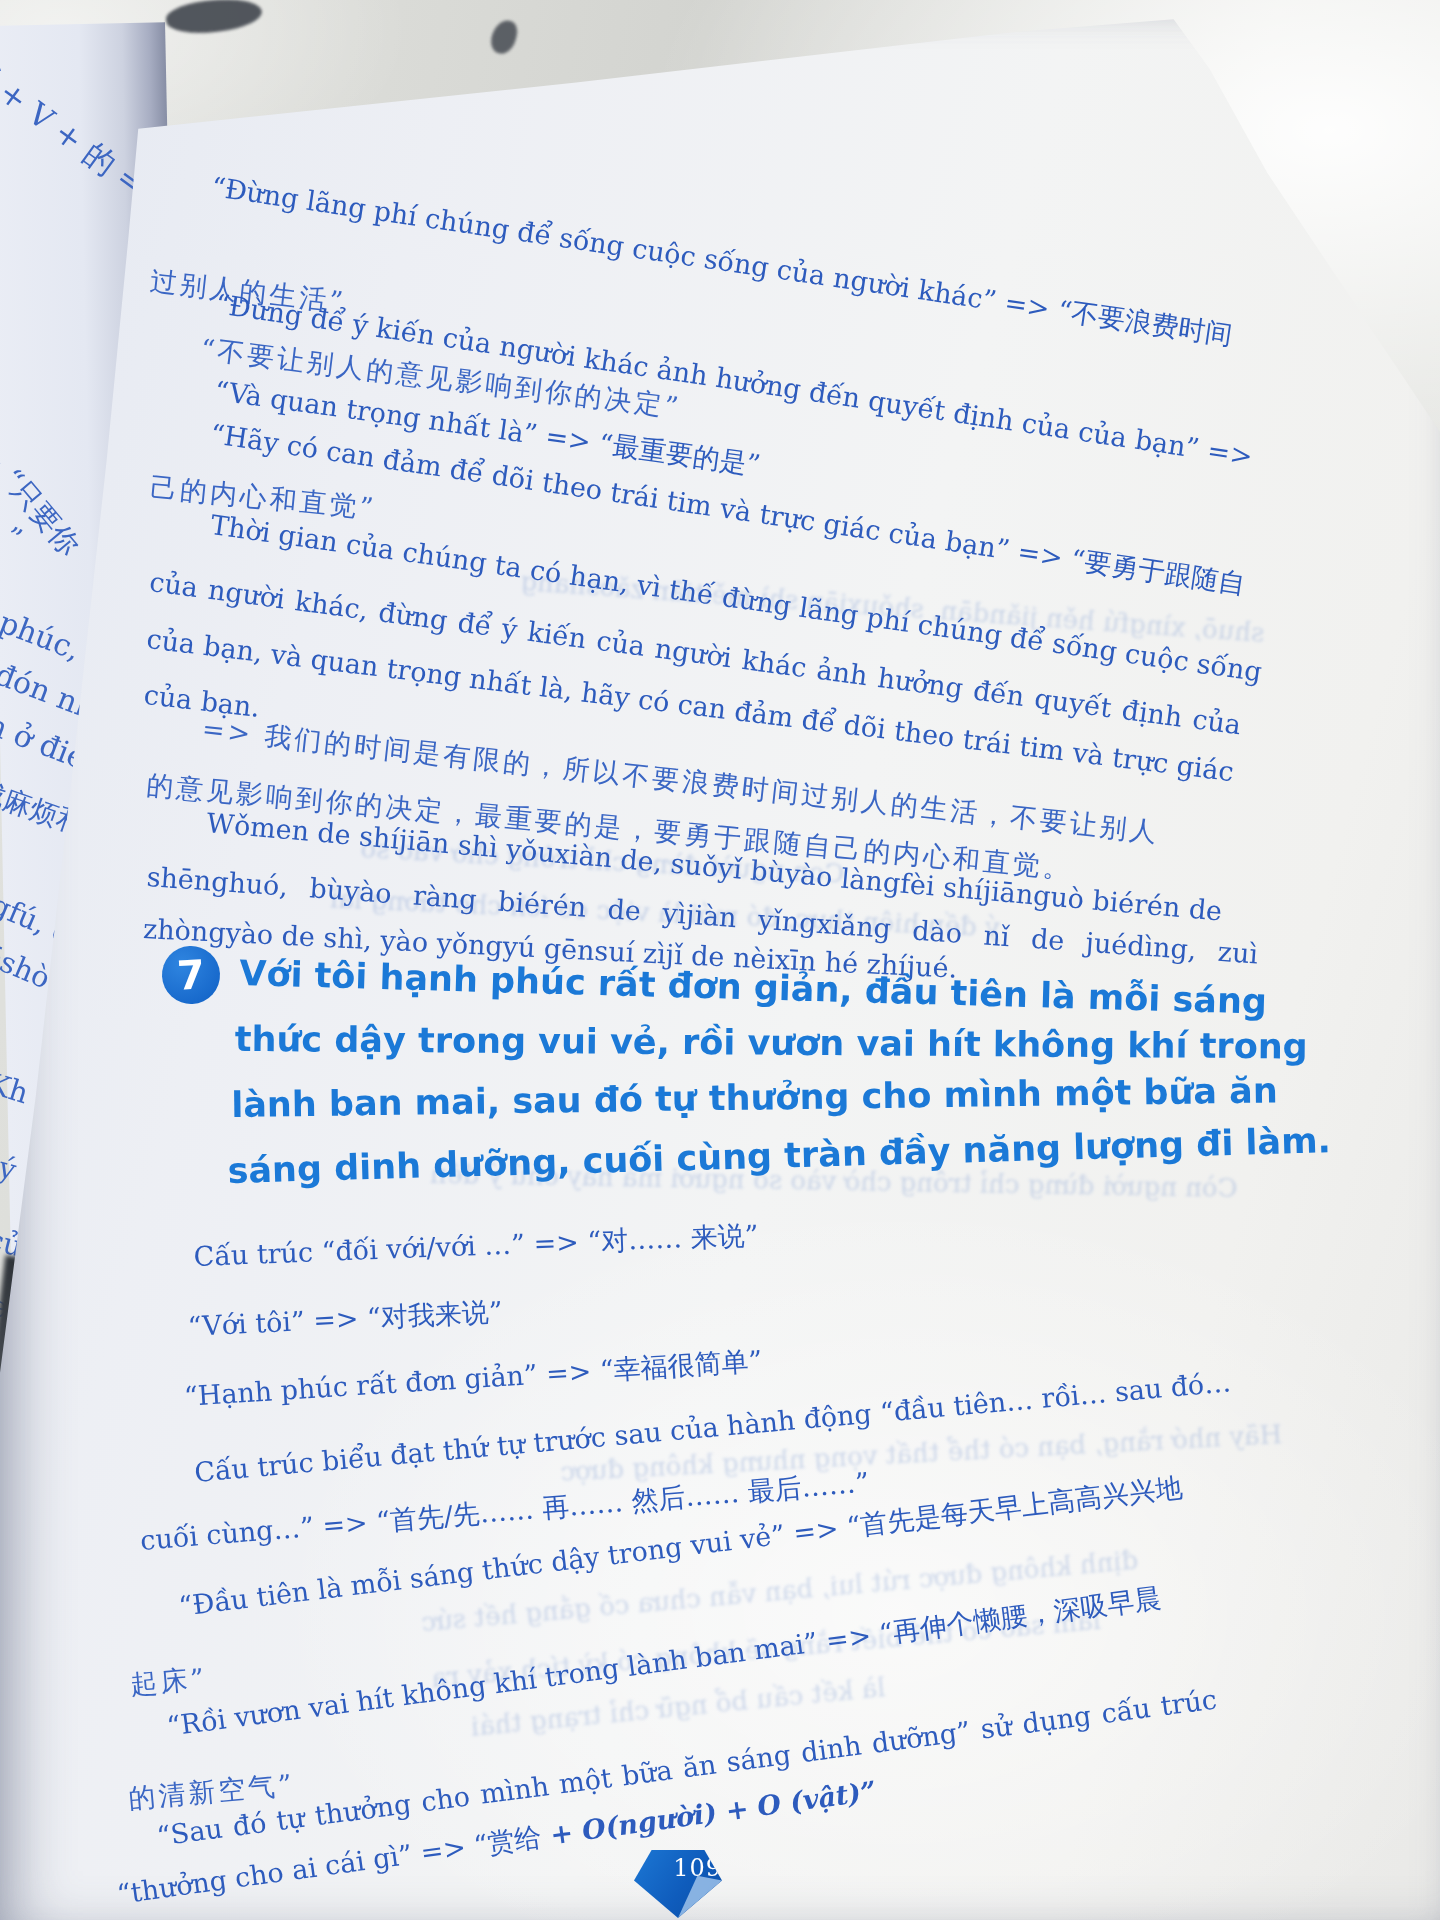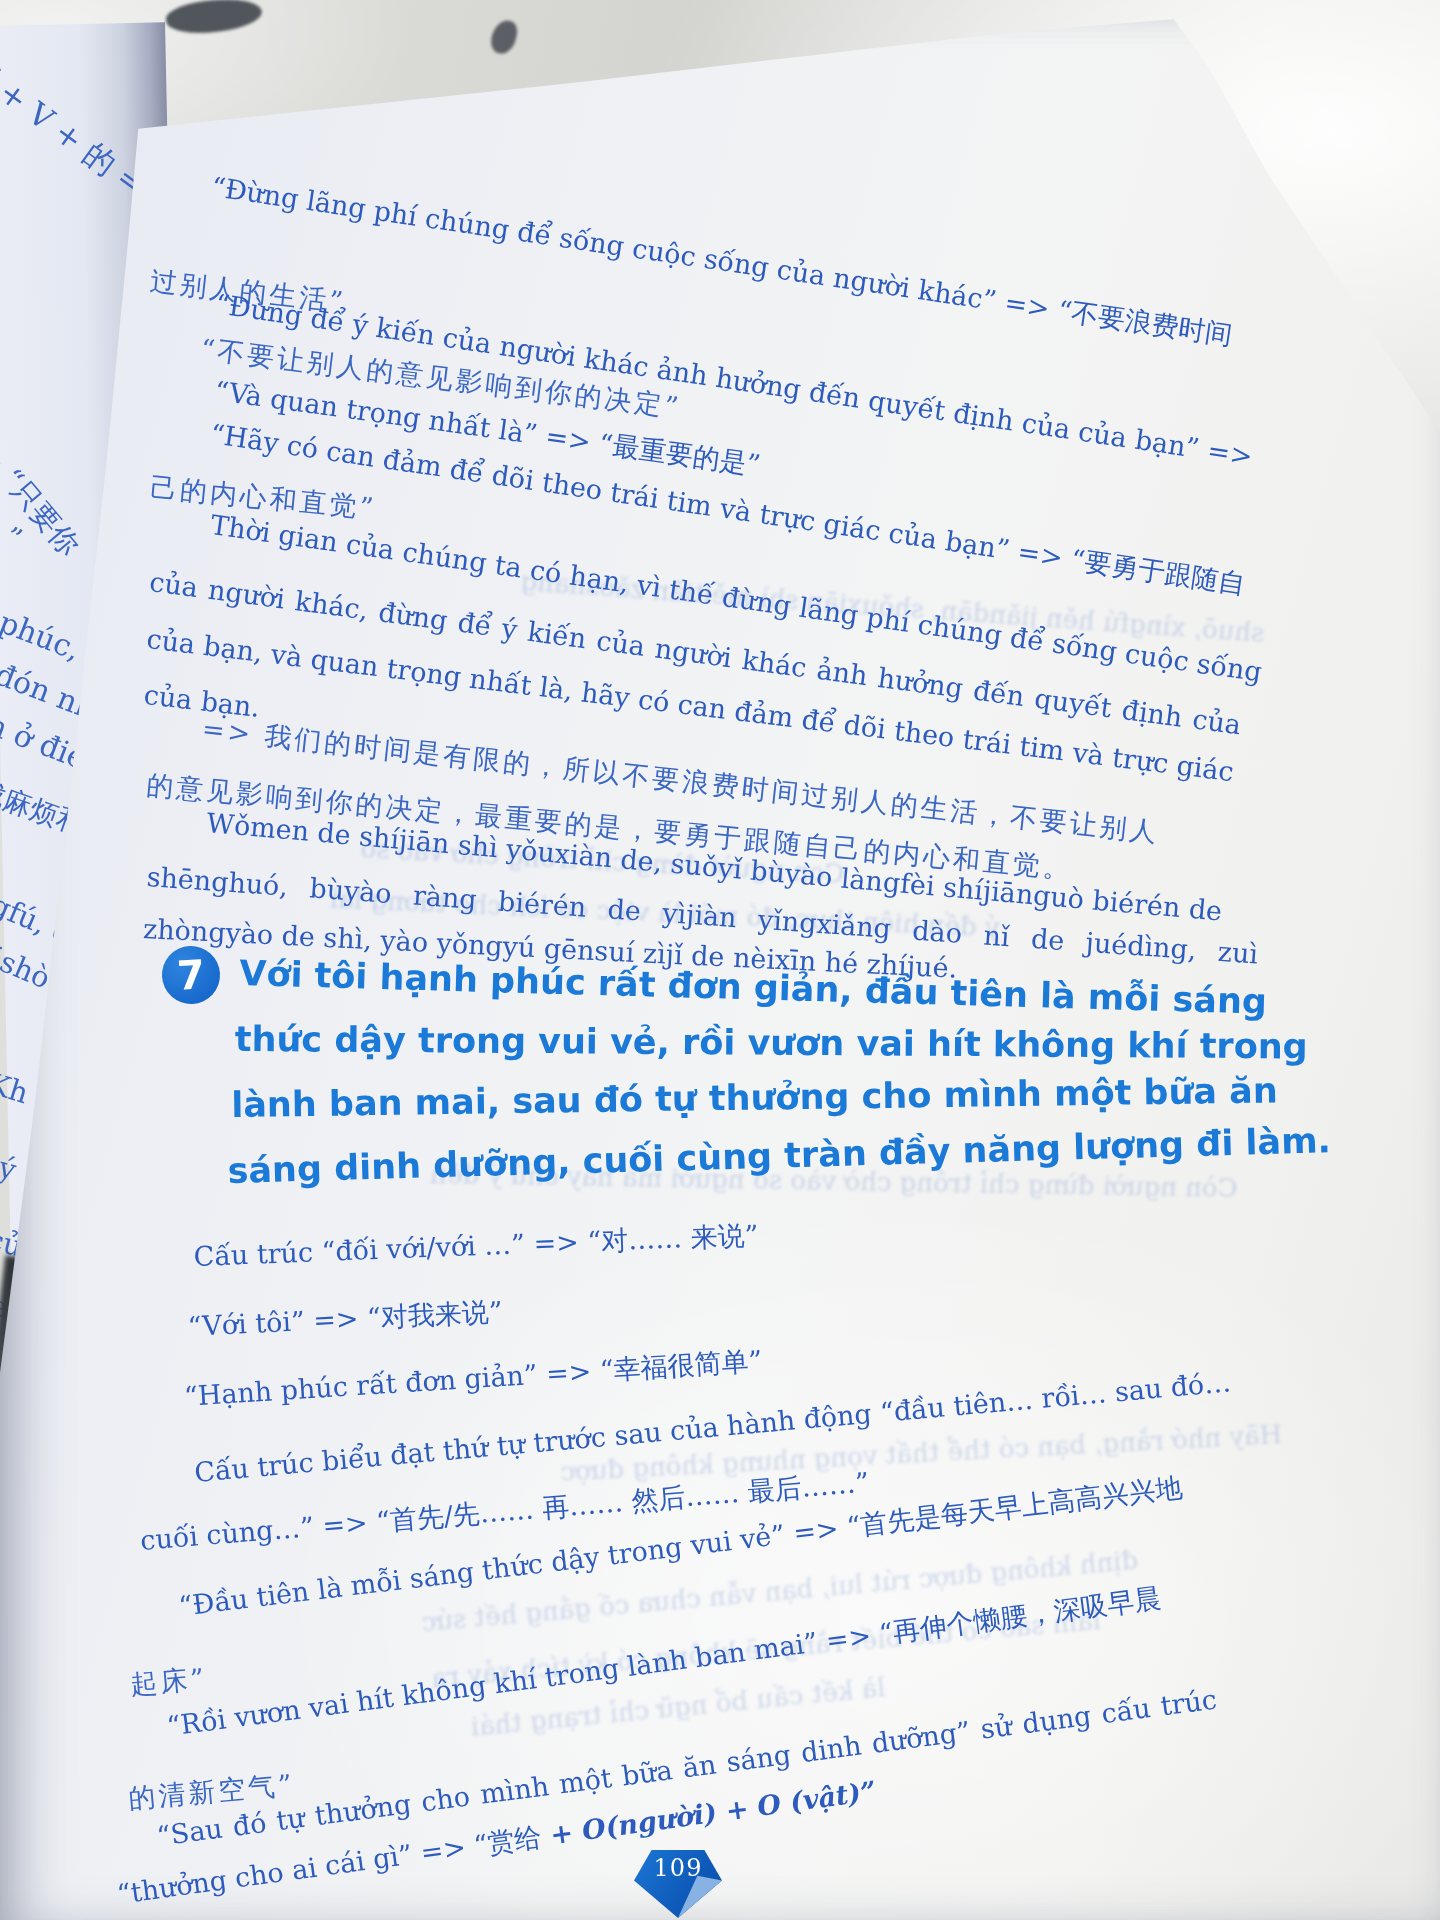--- a/index.html
+++ b/index.html
@@ -99,21 +99,21 @@
   .f9{left:-6px;top:1066px;--r:17deg;font-size:29px}
   .f10{left:4px;top:1150px;--r:15deg;font-size:29px}
   .f11{left:-8px;top:1222px;--r:14deg;font-size:29px}
   .f12{left:-6px;top:1288px;--r:12deg;font-size:29px}
   
   .gem{position:absolute;left:634px;top:1850px;width:88px;height:68px;z-index:7;
     clip-path:polygon(20% 0,80% 0,100% 45%,50% 100%,0 45%);
     background:linear-gradient(125deg,#1c77d4 0%,#0f5cbc 55%,#0b4da5 100%);}
   .gem::after{content:"";position:absolute;inset:0;
     clip-path:polygon(50% 100%,100% 45%,72% 38%);background:#9dc2ea;opacity:.85;}
-  .gem-num{position:absolute;left:0;top:6px;width:100%;text-align:center;
+  .gem-num{position:absolute;left:0;top:6px;width:100%;text-align:right;
     color:#fff;font:24px/1 "DejaVu Serif",serif;letter-spacing:1px;}
   
   .mark{position:absolute;background:#3d424a;filter:blur(1.6px);z-index:8;}
   .m0{left:166px;top:0;width:96px;height:32px;border-radius:46% 60% 50% 55%;
       transform:rotate(-7deg);opacity:.88;}
   .m1{left:492px;top:20px;width:24px;height:34px;border-radius:60% 40% 55% 45%;
       transform:rotate(14deg);opacity:.8;}
   .wedge{position:absolute;left:-8px;top:1256px;width:30px;height:218px;z-index:3;
       background:linear-gradient(#2e3338,#5a5f66);transform:rotate(7deg);filter:blur(2.5px);}
 </style>

